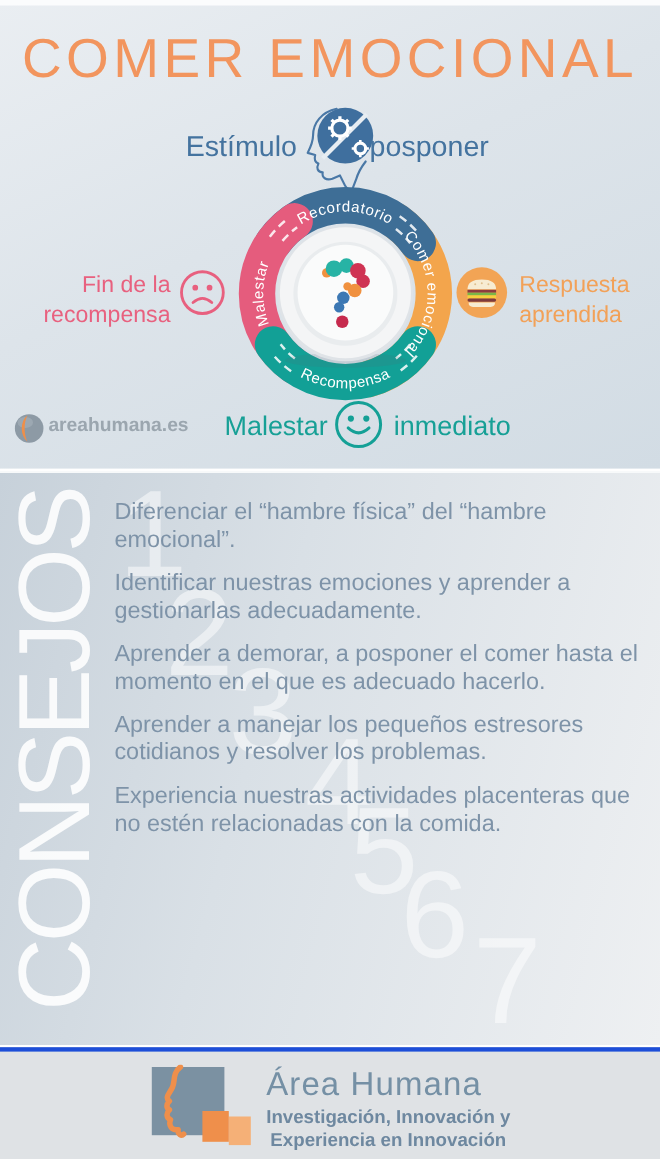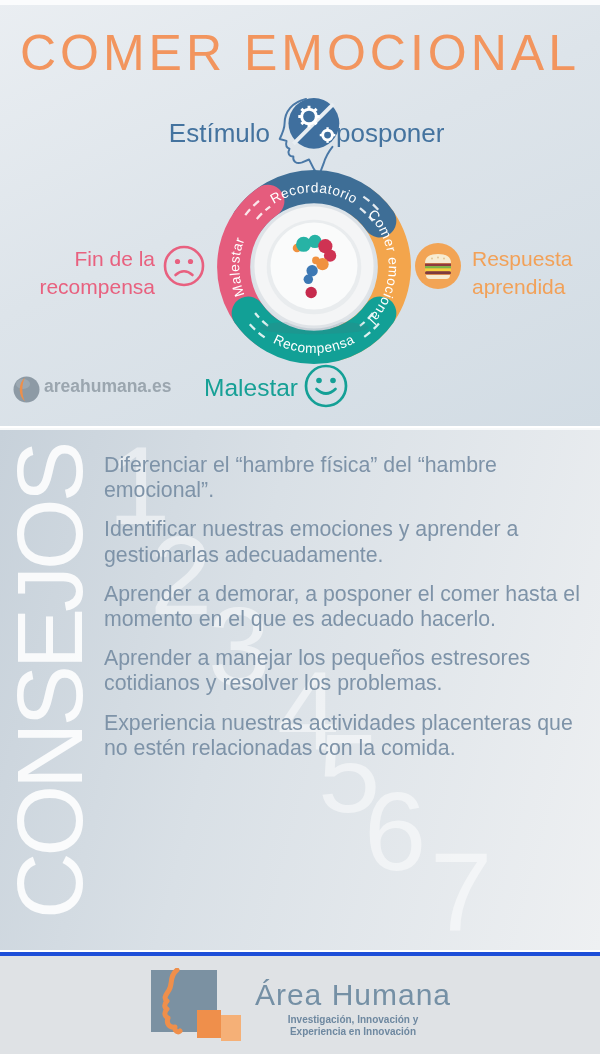--- a/index.html
+++ b/index.html
@@ -50,21 +50,21 @@
   .tips p{margin:0 0 14px 0;font-size:21.3px;line-height:25.2px;color:#7e93a8;font-weight:400;}
   .tips p:first-child{margin-top:13px;}
 
   
   .footer{position:absolute;left:0;top:952px;width:600px;height:102px;background:#dfe2e5;
           border-top:4px solid #1d4ed8;display:flex;align-items:center;justify-content:center;}
   .footer-inner{display:flex;align-items:center;}
   .brand-logo{width:100px;height:78px;margin-top:4px;}
   .brand-text{margin-left:6px;margin-top:6px;}
   .brand-name{font-size:30px;font-weight:300;color:#7590a5;letter-spacing:1px;}
-  .brand-tagline{margin-top:2px;text-align:center;font-size:10px;font-weight:bold;
+  .brand-tagline{margin-top:2px;text-align:center;font-size:17px;font-weight:bold;
                  color:#6e88a0;line-height:1.25;}
 </style>
 </head>
 <body>
 
 <div id="infographic">
 
   <div class="hero">
     <div class="hero-topstrip"></div>
     <div class="hero-title">COMER EMOCIONAL</div>
@@ -172,20 +172,21 @@
     </svg>
     <div class="label-right">Respuesta aprendida</div>
 
     <div class="benefit-left">Malestar</div>
     <svg class="smile-icon" viewBox="0 0 46 46">
       <circle cx="23" cy="23" r="20" fill="none" stroke="#14a096" stroke-width="2.7"></circle>
       <circle cx="16" cy="17.5" r="2.8" fill="#14a096"></circle>
       <circle cx="30" cy="17.5" r="2.8" fill="#14a096"></circle>
       <path d="M 13.5 26 Q 23 35 32.5 26" fill="none" stroke="#14a096" stroke-width="2.7" stroke-linecap="round"></path>
     </svg>
+    <div class="benefit-right">inmediato</div>
 
     <div class="site">
       <svg width="27" height="27" viewBox="0 0 27 27">
         <circle cx="13.5" cy="13.5" r="13" fill="#8d9aa5"></circle>
         <ellipse cx="10" cy="8" rx="7" ry="5" fill="#a7b2bb" opacity="0.6"></ellipse>
         <path d="M 12 1.5 C 5 7 5 20 12 25.5 C 8.5 19 8.5 8 12 1.5 Z" fill="#ee8f4a"></path>
       </svg>
       <span class="site-text">areahumana.es</span>
     </div>
   </div>

